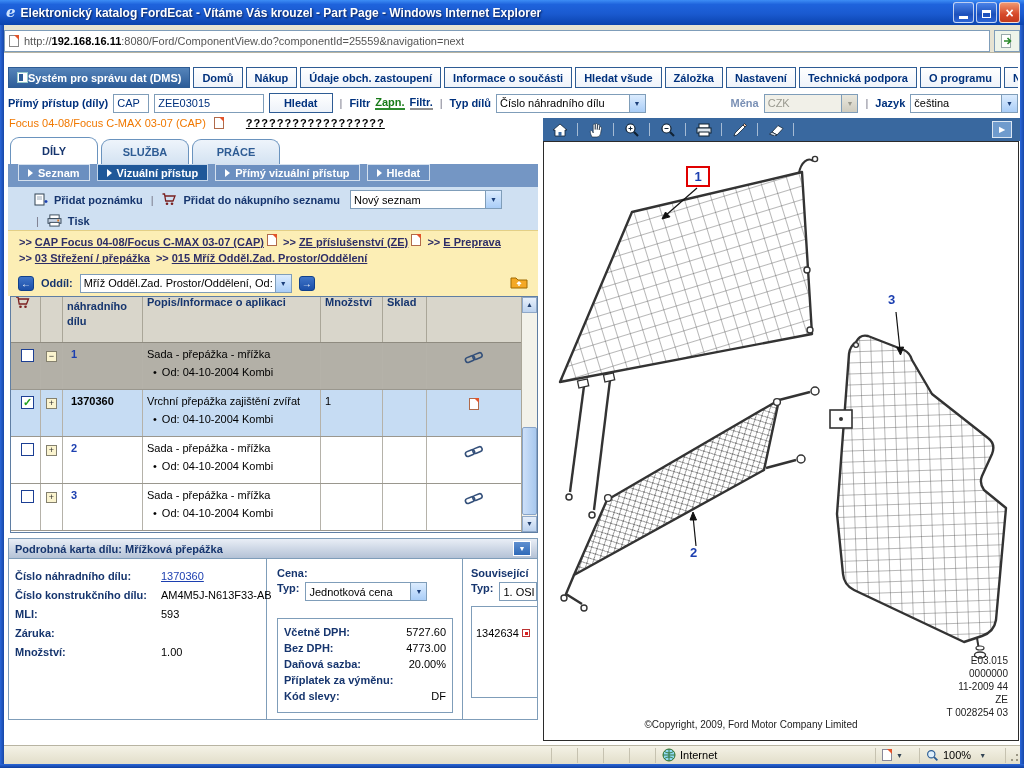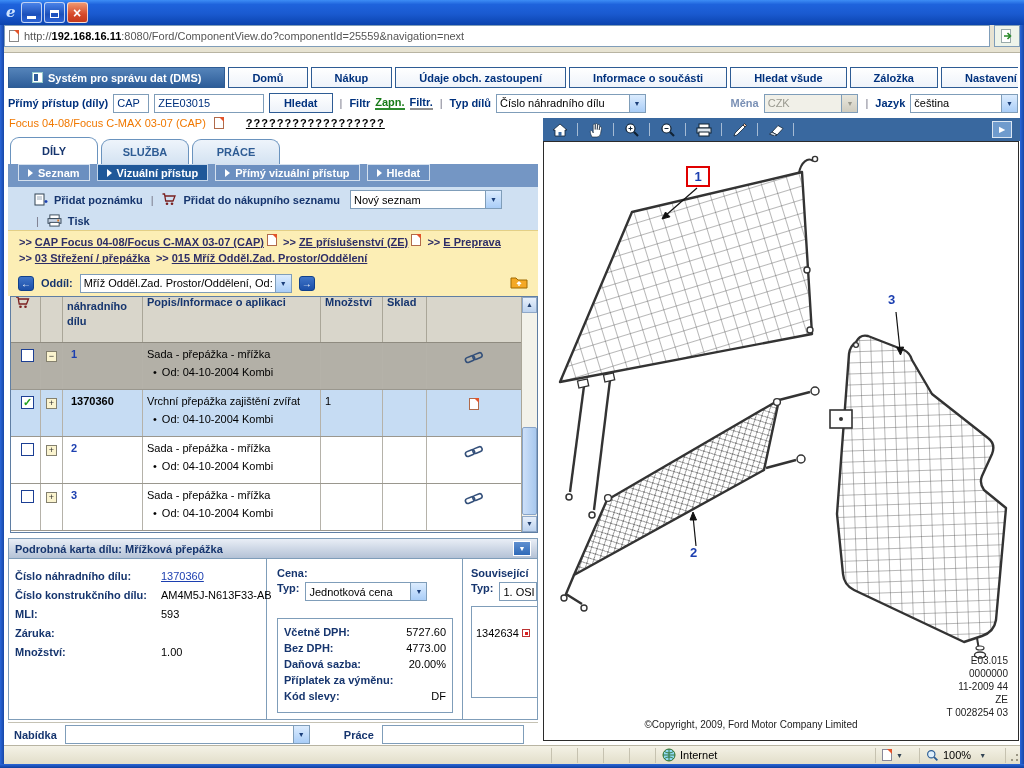--- a/index.html
+++ b/index.html
@@ -12,33 +12,33 @@
     display:flex;align-items:center;padding:0 4px;color:#fff}
   .ie-logo{font-family:"DejaVu Serif",serif;font-style:italic;font-weight:bold;font-size:15px;color:#cfe4ff;margin:0 5px 2px 2px}
   .titletext{font-weight:bold;font-size:12px;text-shadow:1px 1px 2px rgba(0,0,20,.7);white-space:nowrap;overflow:hidden;flex:1}
   .winbtns{display:flex;gap:2px}
   .winbtn{width:21px;height:21px;border-radius:3px;border:1px solid rgba(255,255,255,.7);
     background:linear-gradient(180deg,#4a83e8,#1c50bb 60%,#2c63d4);display:flex;align-items:center;justify-content:center;overflow:hidden}
   .winbtn.close{background:linear-gradient(180deg,#f0976f,#d6492a 60%,#c33a1d);color:#fff;font-weight:bold;font-size:14px;line-height:14px}
   .min-glyph{width:9px;height:3px;background:#fff;margin-top:10px}
   .restore-glyph{width:9px;height:8px;border:1px solid #fff;border-top-width:3px;margin-top:3px}
   .addressbar{position:absolute;left:0;top:25px;width:1024px;height:28px;background:#e7e3d2;border-bottom:1px solid #b8b4a2;
-    display:flex;align-items:flex-start;padding:0 4px;gap:4px}
+    display:flex;align-items:flex-end;padding:0 4px;gap:4px}
   .addrfield{flex:1;height:22px;background:#fff;border:1px solid #7f9db9;display:flex;align-items:center;gap:5px;padding:0 4px;color:#555;white-space:nowrap;overflow:hidden}
   .urlhost{color:#000;font-weight:bold}
   .gobtn{width:26px;height:22px;border:1px solid #7f9db9;background:#eef4ea;display:flex;align-items:center;justify-content:center}
   .sideL,.sideR{position:absolute;top:25px;bottom:0;width:4px;background:linear-gradient(90deg,#2a66d8,#1747a8)}
   .sideL{left:0}.sideR{right:0}
   .botstrip{position:absolute;left:0;bottom:0;width:1024px;height:4px;background:linear-gradient(180deg,#2a66d8,#0f3f9e)}
   .content{position:absolute;left:4px;top:53px;width:1016px;height:693px;background:#fff;overflow:hidden}
 
   
   .menurow{position:absolute;left:4px;top:14px;right:2px;height:21px;display:flex;gap:3px;white-space:nowrap;overflow:hidden}
   .menubtn{border:1px solid #2e5c94;background:linear-gradient(#ffffff,#eef3fa);color:#00317d;font-weight:bold;
-    padding:0 23px;display:flex;align-items:center;gap:5px;cursor:default}
+    padding:0 8px;display:flex;align-items:center;cursor:default}
   .menubtn.active{background:linear-gradient(#5584ba,#2d5d99);color:#fff}
   .dmsicon{width:11px;height:11px;background:#fff;border:1px solid #9cc;display:inline-block;position:relative}
   .dmsicon::before{content:"";position:absolute;left:1px;top:1px;width:4px;height:7px;background:#2d5d99}
   .quickrow{position:absolute;left:4px;top:39px;right:2px;height:22px;display:flex;align-items:center;gap:5px;color:#00317d;font-weight:bold;white-space:nowrap}
   .xpinput{border:1px solid #7f9db9;height:19px;padding:0 3px;font:11px "Liberation Sans",sans-serif;background:#fff;display:inline-flex;align-items:center}
   .btnxp{border:1px solid #2e5c94;background:linear-gradient(#fff,#edf2f9);color:#00317d;font-weight:bold;height:20px;padding:0 14px;display:inline-flex;align-items:center}
   .vsep{color:#778;font-weight:normal;padding:0 2px}
   .filter-on{color:#187a18;border-bottom:2px solid #2e8b2e;cursor:pointer}
   .filter-off{color:#00317d;border-bottom:2px solid #8f8f8f;cursor:pointer}
   .xpselect{border:1px solid #7f9db9;background:#fff;height:19px;display:inline-flex;align-items:center;overflow:hidden}
@@ -164,20 +164,21 @@
   .grip{width:14px;height:15px;background:
     radial-gradient(circle at 11px 12px,#9a9684 1.3px,transparent 1.5px),
     radial-gradient(circle at 11px 7px,#9a9684 1.3px,transparent 1.5px),
     radial-gradient(circle at 6px 12px,#9a9684 1.3px,transparent 1.5px)}
 </style>
 </head>
 <body>
 
 <div class="titlebar">
   <span class="ie-logo">e</span>
+  <span class="titletext">Elektronický katalog FordEcat - Vítáme Vás krouzel - Part Page - Windows Internet Explorer</span>
   <span class="winbtns">
     <span class="winbtn">
         <span class="min-glyph"></span>
       </span>
     <span class="winbtn">
         <span class="restore-glyph"></span>
       </span>
     <span class="winbtn close">×</span>
   </span>
 </div>
@@ -582,29 +583,20 @@
       </div>
       <div class="relbox">
         <div class="relitem">
             <span>1342634</span>
             <span class="minired"></span>
           </div>
       </div>
     </div>
   </div>
 
-  <div class="bottombar">
-    <span class="blabel">Nabídka</span>
-    <span class="xpselect offer-select">
-      <span class="xpselect-text"></span>
-      <span class="xpselect-arrow">▼</span>
-    </span>
-    <span class="blabel" style="margin-left:26px">Práce</span>
-    <span class="xpinput work-input"></span>
-  </div>
 
   <div class="vtoolbar">
     <span class="vico">
         <svg width="16" height="14" viewBox="0 0 16 14">
           <path d="M8 1 L15 7 H13 V13 H3 V7 H1 Z" fill="#fff" stroke="#123" stroke-width="0.8"></path>
           <rect x="6.5" y="9" width="3" height="4" fill="#39689f"></rect>
         </svg>
       </span>
     <span class="vdiv"></span>
     <span class="vico">

